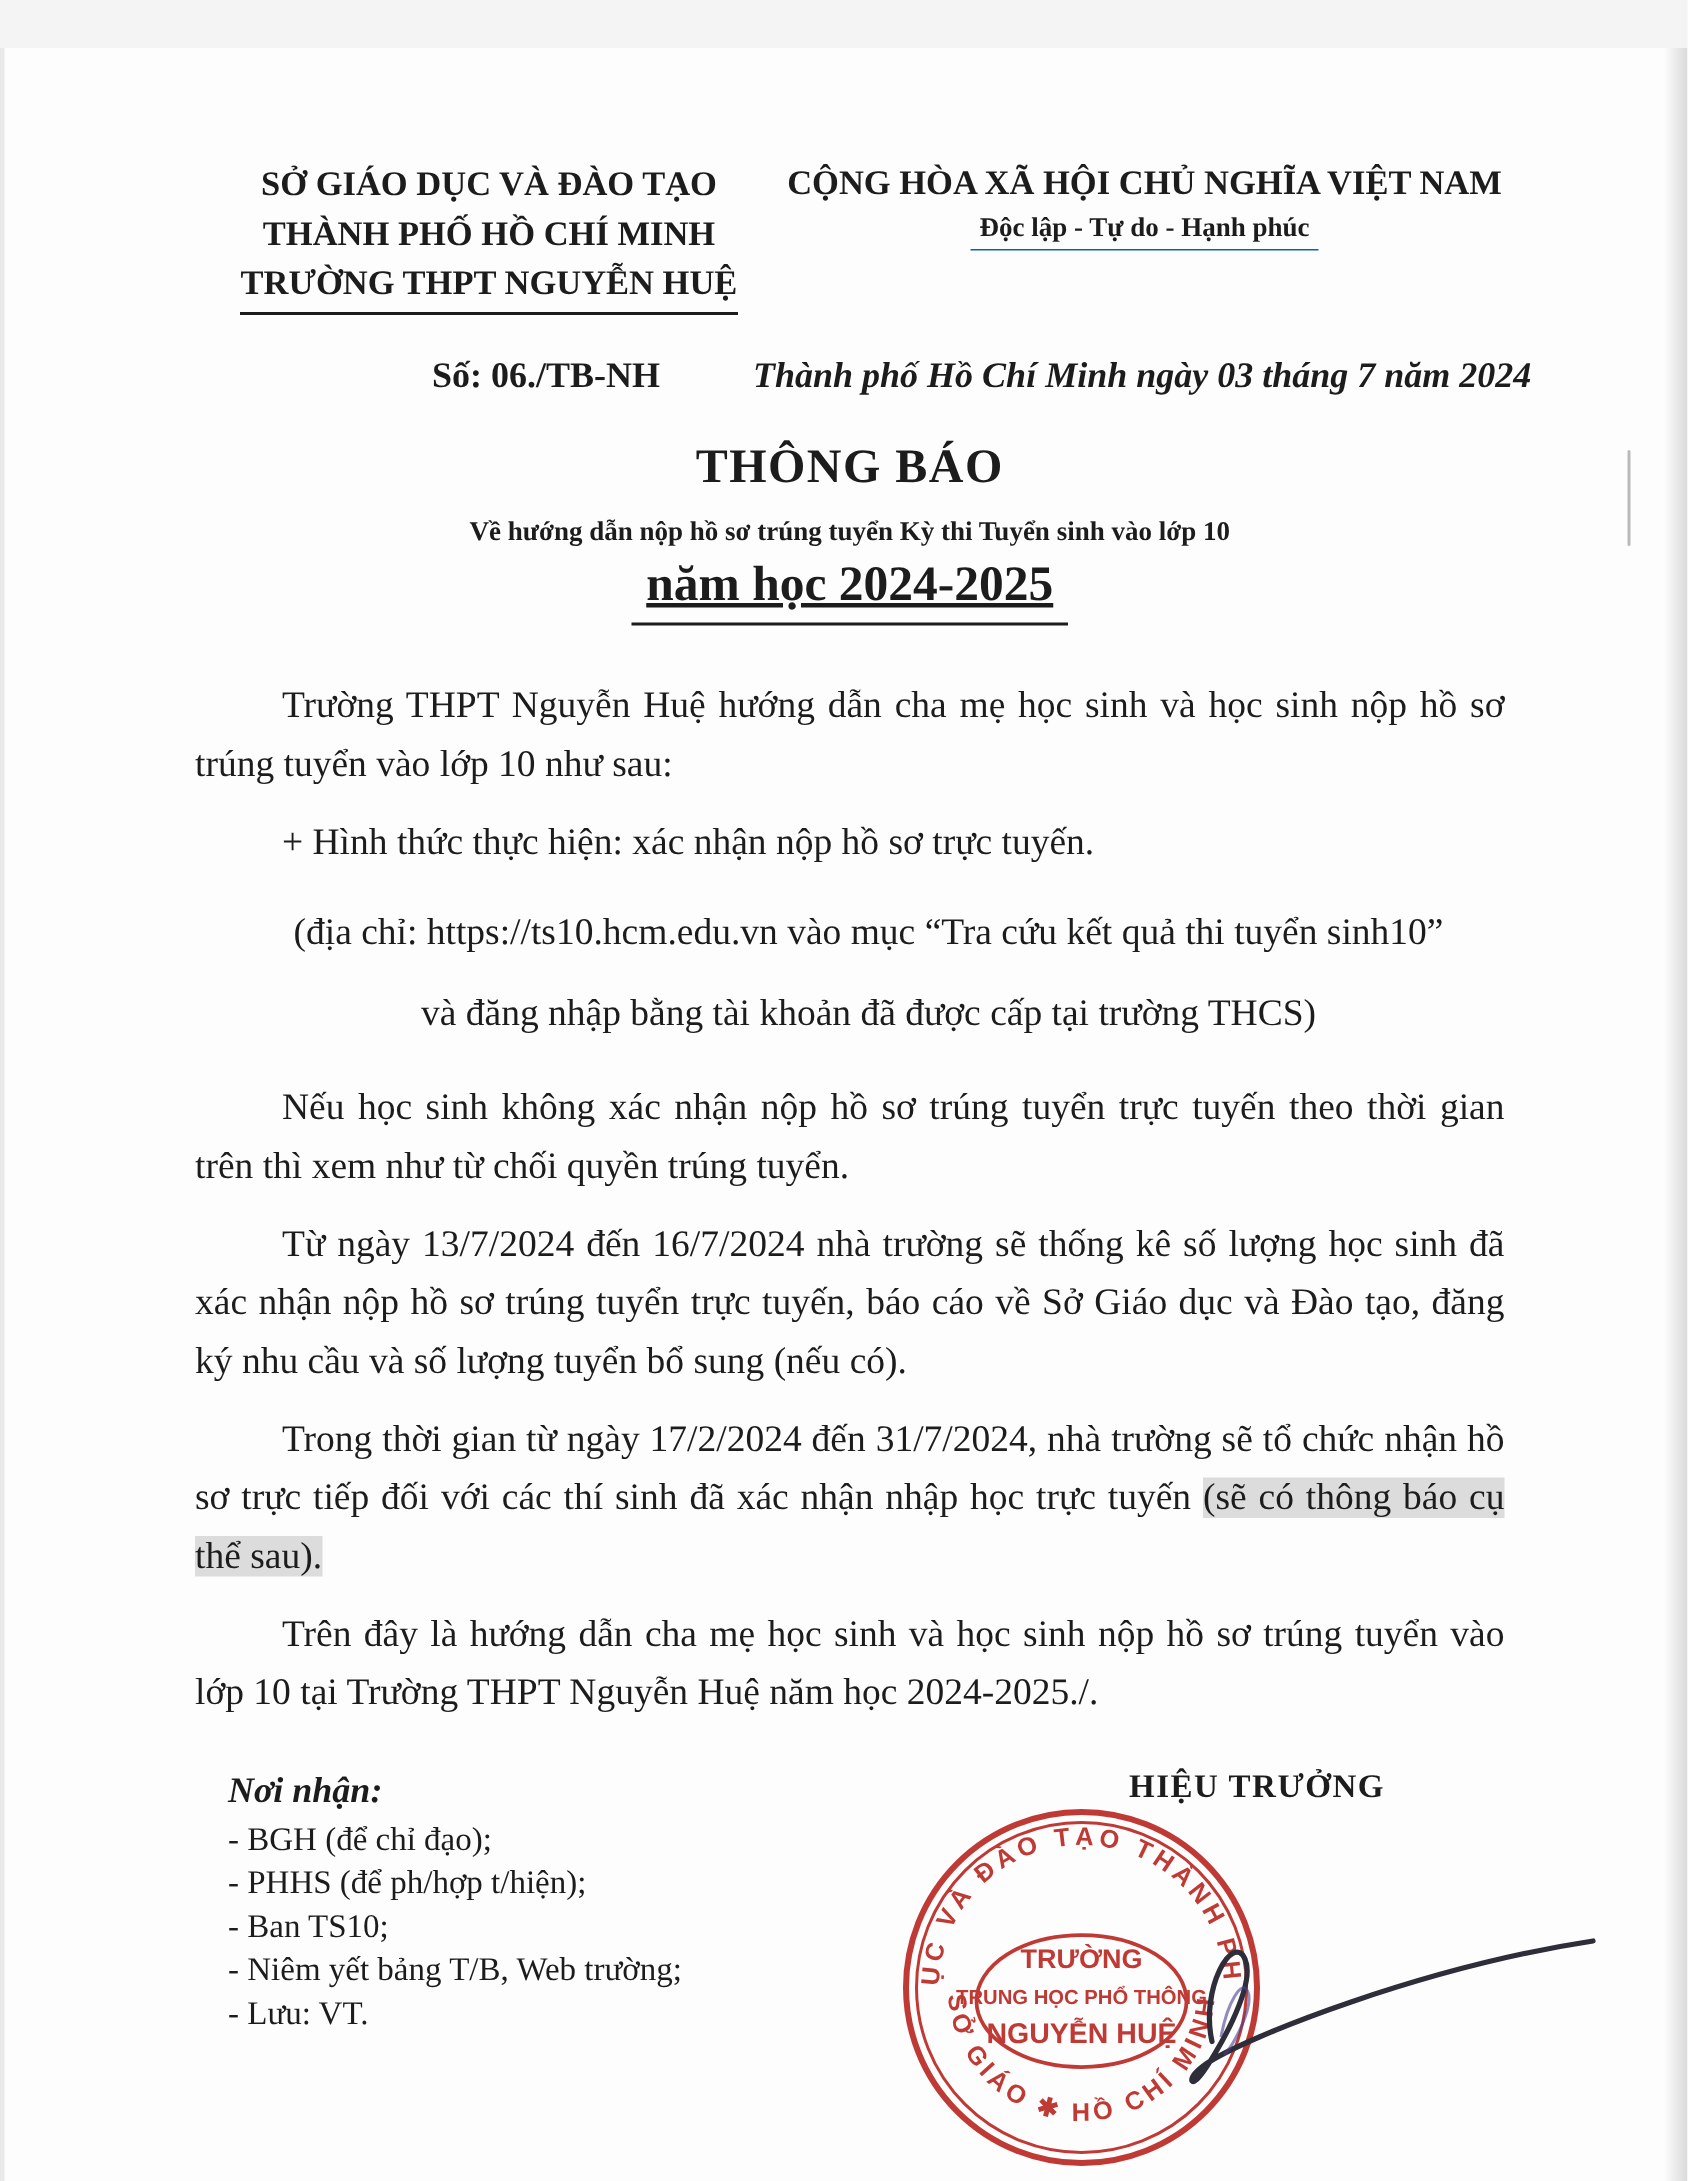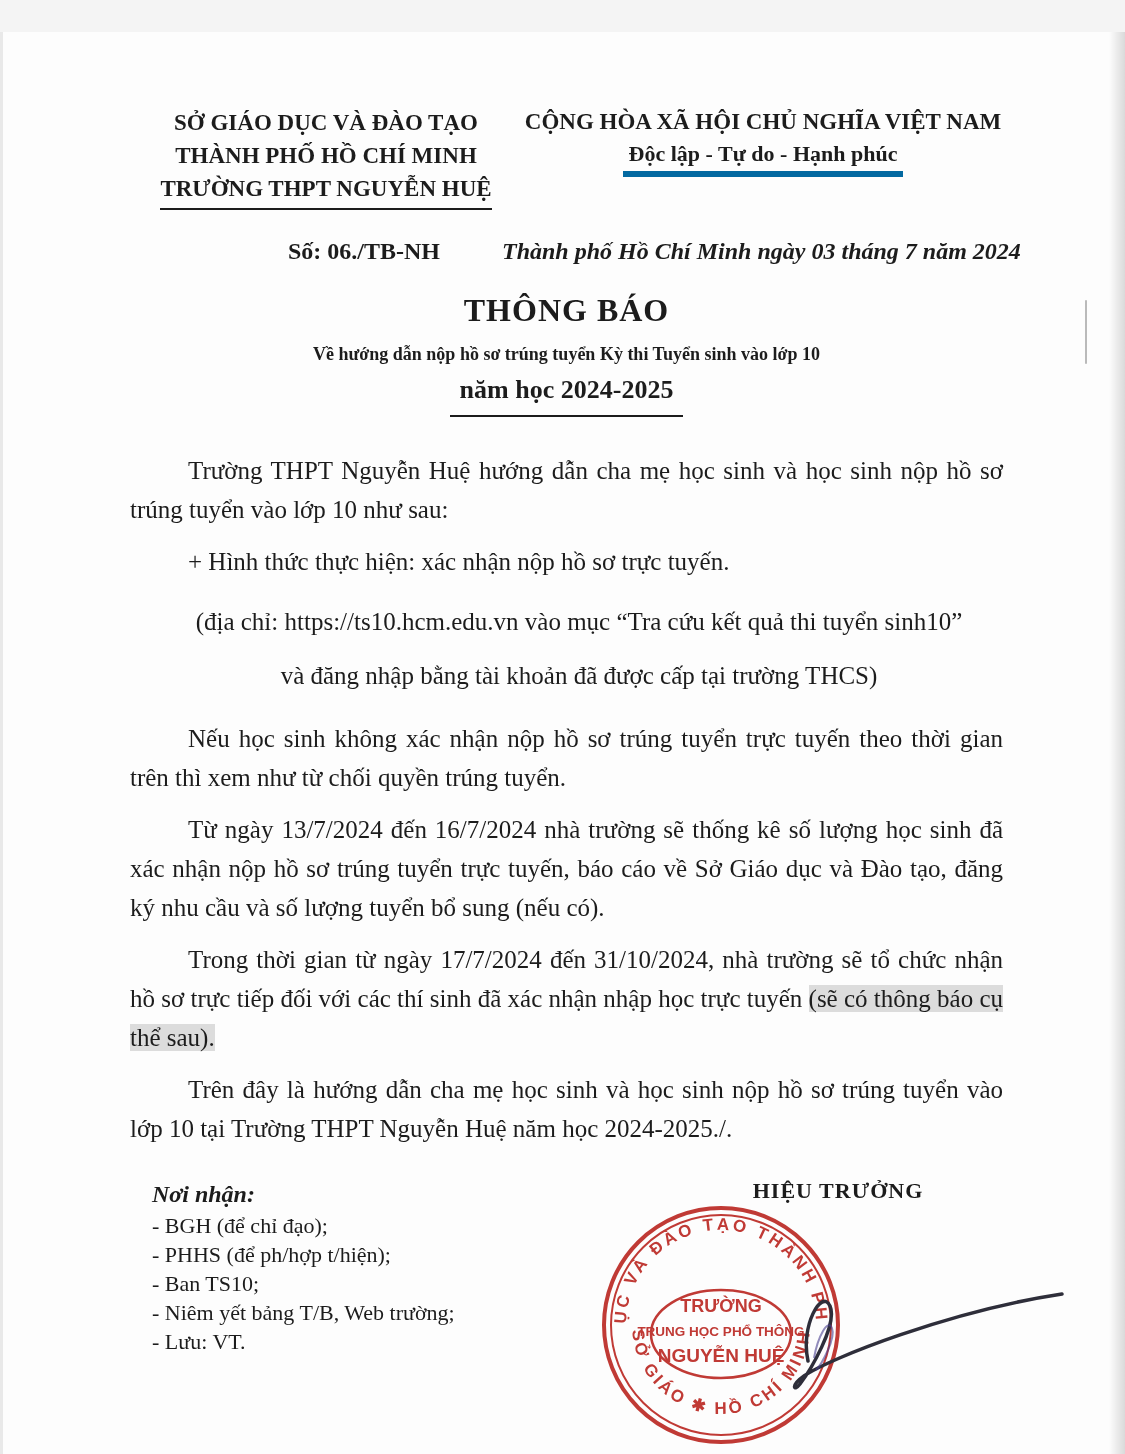--- a/index.html
+++ b/index.html
@@ -29,31 +29,31 @@
   .artifact-line{
     position:absolute;left:1085px;top:268px;width:2px;height:64px;
     background:#a9a9a9;border-radius:2px;opacity:.8;
   }
   
   .hdr{display:flex;justify-content:space-between;}
   .hdr-left{width:392px;text-align:center;font-weight:bold;font-size:23px;line-height:33px;}
   .hdr-left .l3{display:inline-block;border-bottom:2px solid #1c1c1c;padding-bottom:3px;text-align:right;}
   .hdr-right{width:480px;text-align:center;}
   .hdr-right .r1{font-weight:bold;font-size:23px;line-height:32px;}
-  .hdr-right .r2{display:inline-block;font-weight:bold;font-size:22px;margin-top:3px;
-                 border-bottom:6px solid #0369a1;padding:0 6px 4px 6px;}
+  .hdr-right .r2{display:inline-block;font-weight:bold;font-size:18px;margin-top:3px;
+                 border-bottom:1px solid #0369a1;padding:0 6px 4px 6px;}
   .num-row{display:flex;margin-top:28px;}
   .doc-num{font-size:24px;font-weight:bold;margin-left:158px;white-space:nowrap;}
   .date-line{font-size:24px;font-style:italic;font-weight:bold;margin-left:62px;white-space:nowrap;}
   
   .title-block{text-align:center;margin-top:24px;}
   .title-main{font-size:32px;font-weight:bold;letter-spacing:1px;line-height:42px;}
   .title-sub{font-size:18px;font-weight:bold;line-height:38px;margin-top:4px;}
-  .title-sub2{display:inline-block;font-size:26px;font-weight:bold;line-height:34px;
-              border-bottom:2.5px solid #1c1c1c;padding:0 10px 8px 10px;}
+  .title-sub2{display:inline-block;font-size:33px;font-weight:bold;line-height:34px;
+              border-bottom:2.5px solid #1c1c1c;padding:0 10px 8px 10px;text-decoration:underline;}
   
   .body-text{margin-top:34px;font-size:25px;line-height:39px;}
   .para{text-align:justify;text-indent:58px;margin:0 0 13px 0;}
   .bullet{padding-left:58px;margin:2px 0 14px 0;}
   .note{text-align:center;padding:0 30px 0 55px;margin:0 0 16px 0;line-height:54px;}
   .hl{background:#dcdcdc;}
   
   .footer{position:relative;height:372px;margin-top:26px;}
   .recipients{position:absolute;left:22px;top:6px;font-size:22px;line-height:29px;}
   .recipients .rc-label{font-weight:bold;font-style:italic;font-size:24px;margin-bottom:2px;}
@@ -92,21 +92,21 @@
     <div class="title-sub">Về hướng dẫn nộp hồ sơ trúng tuyển Kỳ thi Tuyển sinh vào lớp 10</div>
     <span class="title-sub2">năm học 2024-2025</span>
   </div>
 
   <div class="body-text">
     <p class="para">Trường THPT Nguyễn Huệ hướng dẫn cha mẹ học sinh và học sinh nộp hồ sơ trúng tuyển vào lớp 10 như sau:</p>
     <p class="bullet">+ Hình thức thực hiện: xác nhận nộp hồ sơ trực tuyến.</p>
     <p class="note">(địa chỉ: https://ts10.hcm.edu.vn vào mục “Tra cứu kết quả thi tuyển sinh10” và đăng nhập bằng tài khoản đã được cấp tại trường THCS)</p>
     <p class="para">Nếu học sinh không xác nhận nộp hồ sơ trúng tuyển trực tuyến theo thời gian trên thì xem như từ chối quyền trúng tuyển.</p>
     <p class="para">Từ ngày 13/7/2024 đến 16/7/2024 nhà trường sẽ thống kê số lượng học sinh đã xác nhận nộp hồ sơ trúng tuyển trực tuyến, báo cáo về Sở Giáo dục và Đào tạo, đăng ký nhu cầu và số lượng tuyển bổ sung (nếu có).</p>
-    <p class="para"><span>Trong thời gian từ ngày 17/7/2024 đến 31/10/2024, nhà trường sẽ tổ chức nhận hồ sơ trực tiếp đối với các thí sinh đã xác nhận nhập học trực tuyến </span><span class="hl">(sẽ có thông báo cụ thể sau).</span></p>
+    <p class="para"><span>Trong thời gian từ ngày 17/2/2024 đến 31/7/2024, nhà trường sẽ tổ chức nhận hồ sơ trực tiếp đối với các thí sinh đã xác nhận nhập học trực tuyến </span><span class="hl">(sẽ có thông báo cụ thể sau).</span></p>
     <p class="para">Trên đây là hướng dẫn cha mẹ học sinh và học sinh nộp hồ sơ trúng tuyển vào lớp 10 tại Trường THPT Nguyễn Huệ năm học 2024-2025./.</p>
   </div>
 
   <div class="footer">
     <div class="recipients">
       <div class="rc-label">Nơi nhận:</div>
       <div>- BGH (để chỉ đạo);</div>
       <div>- PHHS (để ph/hợp t/hiện);</div>
       <div>- Ban TS10;</div>
       <div>- Niêm yết bảng T/B, Web trường;</div>

